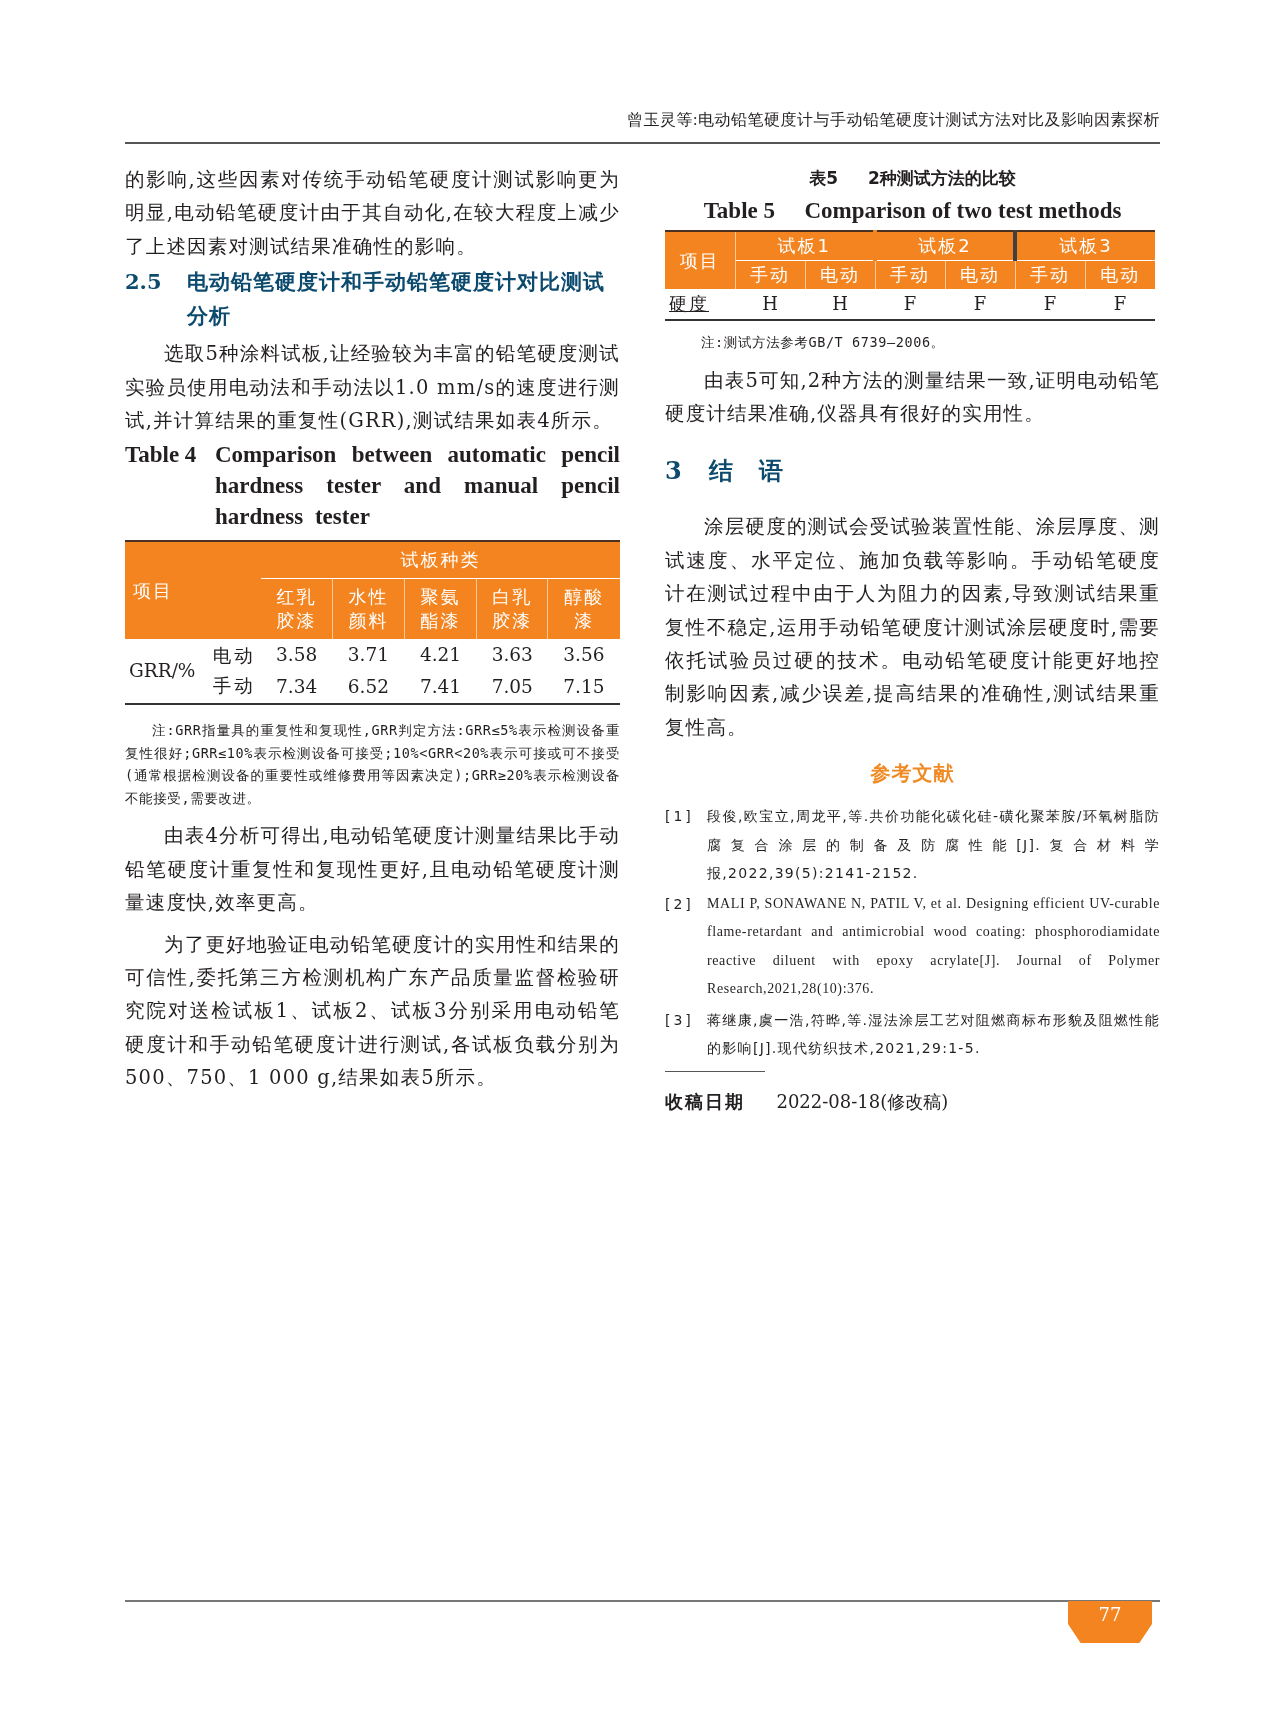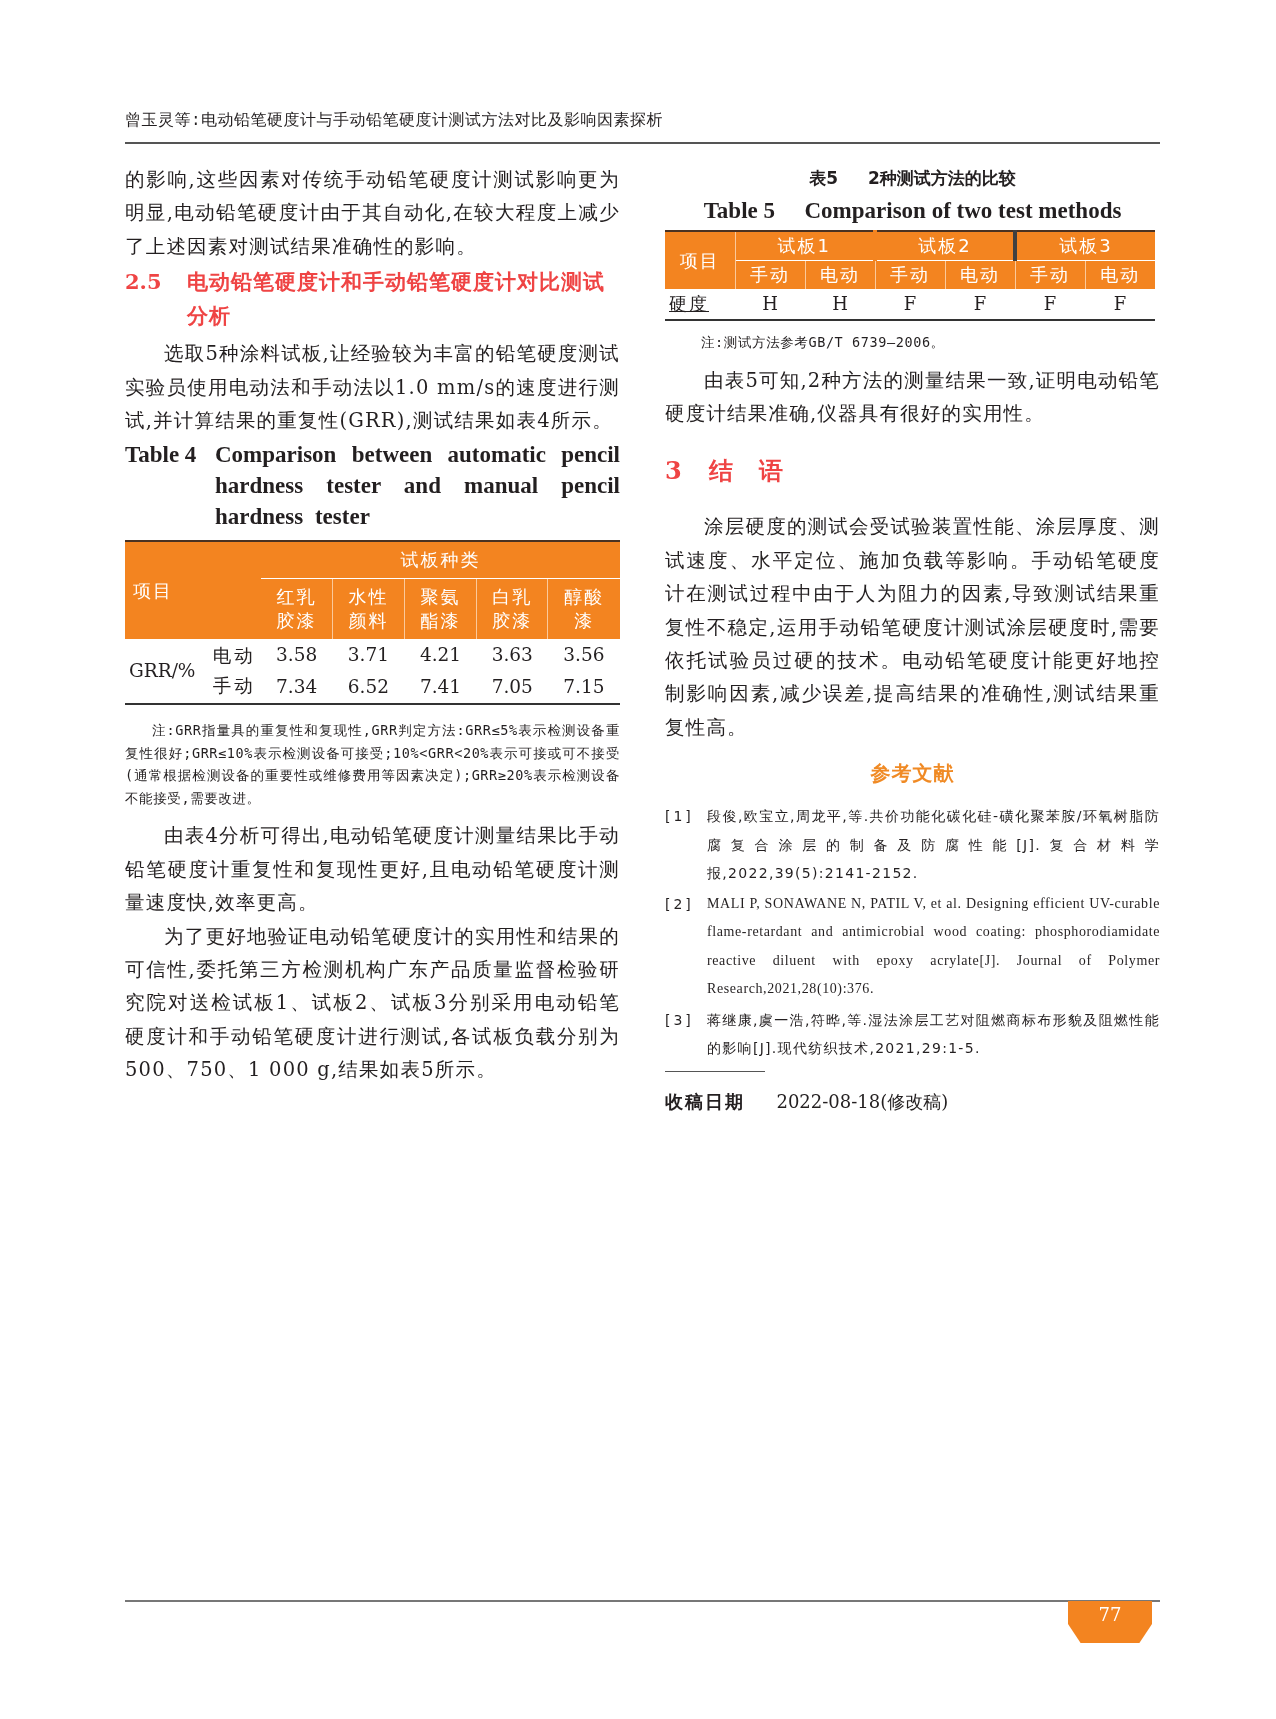--- a/index.html
+++ b/index.html
@@ -1,29 +1,29 @@
 <!DOCTYPE html>
 <html><head>
 <meta charset="utf-8">
 <style>
   * { box-sizing: border-box; margin: 0; padding: 0; }
   html, body { width: 1276px; height: 1719px; background: #ffffff; }
   body { position: relative; font-family: "DejaVu Serif", "Liberation Serif", serif; color: #231f20; overflow: hidden; }
 
-  .running-head { position: absolute; left: 125px; top: 110px; width: 1035px; text-align: left; font-family: Liberation Mono, monospace; font-size: 16px; color: #231f20; letter-spacing: 0.5px; }
+  .running-head { position: absolute; left: 125px; top: 110px; width: 1035px; text-align: right; font-family: Liberation Serif, serif; font-size: 16px; color: #231f20; letter-spacing: 0.5px; }
   .head-rule { position: absolute; left: 125px; top: 142px; width: 1035px; height: 2px; background: #555; }
 
   .col { position: absolute; top: 163px; width: 495px; }
   .col-left { left: 125px; }
   .col-right { left: 665px; width: 495px; }
 
   p.body { font-size: 19.5px; line-height: 33.4px; text-align: justify; text-justify: inter-ideograph; letter-spacing: 1.2px; }
   p.indent { text-indent: 2em; }
 
-  .sec-head { color: #ef4444; font-family: "DejaVu Sans", sans-serif; font-weight: bold; font-size: 21px; line-height: 34px; display: flex; }
+  .sec-head { color: #0c4a6e; font-family: "DejaVu Sans", sans-serif; font-weight: bold; font-size: 21px; line-height: 34px; display: flex; }
   .sec-head .num { width: 62px; flex: none; font-family: "DejaVu Serif", serif; }
   .sec-head .txt { flex: 1; letter-spacing: 1px; }
 
   .tcap-cn { font-family: "DejaVu Sans", sans-serif; font-weight: bold; font-size: 17px; line-height: 30px; }
   .tcap-en { font-family: "Liberation Serif", serif; font-weight: bold; font-size: 23px; line-height: 31px; }
 
   table.t { border-collapse: collapse; width: 100%; }
   table.t thead th { background: #f38420; color: #fff; font-family: "DejaVu Sans", sans-serif; font-weight: normal; }
   .t-top { border-top: 2px solid #4a3222; }
   .t-bottom { border-bottom: 2px solid #333; }
@@ -108,21 +108,21 @@
         <td>7.41</td>
         <td>7.05</td>
         <td>7.15</td>
       </tr>
     </tbody>
   </table>
 
   <p class="note" style="margin-top:14px; text-indent:2em;">注:GRR指量具的重复性和复现性,GRR判定方法:GRR≤5%表示检测设备重复性很好;GRR≤10%表示检测设备可接受;10%&lt;GRR&lt;20%表示可接或可不接受(通常根据检测设备的重要性或维修费用等因素决定);GRR≥20%表示检测设备不能接受,需要改进。</p>
 
   <p class="body indent" style="margin-top:10px;">由表4分析可得出,电动铅笔硬度计测量结果比手动铅笔硬度计重复性和复现性更好,且电动铅笔硬度计测量速度快,效率更高。</p>
-  <p class="body indent" style="">为了更好地验证电动铅笔硬度计的实用性和结果的可信性,委托第三方检测机构广东产品质量监督检验研究院对送检试板1、试板2、试板3分别采用电动铅笔硬度计和手动铅笔硬度计进行测试,各试板负载分别为500、750、1 000 g,结果如表5所示。</p>
+  <p class="body indent" style="margin-top:8px;">为了更好地验证电动铅笔硬度计的实用性和结果的可信性,委托第三方检测机构广东产品质量监督检验研究院对送检试板1、试板2、试板3分别采用电动铅笔硬度计和手动铅笔硬度计进行测试,各试板负载分别为500、750、1 000 g,结果如表5所示。</p>
 </div>
 
 <div class="col col-right">
   <div class="tcap-cn" style="text-align:center;">
     <span>表5</span>
     <span style="display:inline-block;width:18px;"></span>
     <span>2种测试方法的比较</span>
   </div>
   <div class="tcap-en" style="text-align:center; margin-top:2px;">
     <span>Table 5</span>

